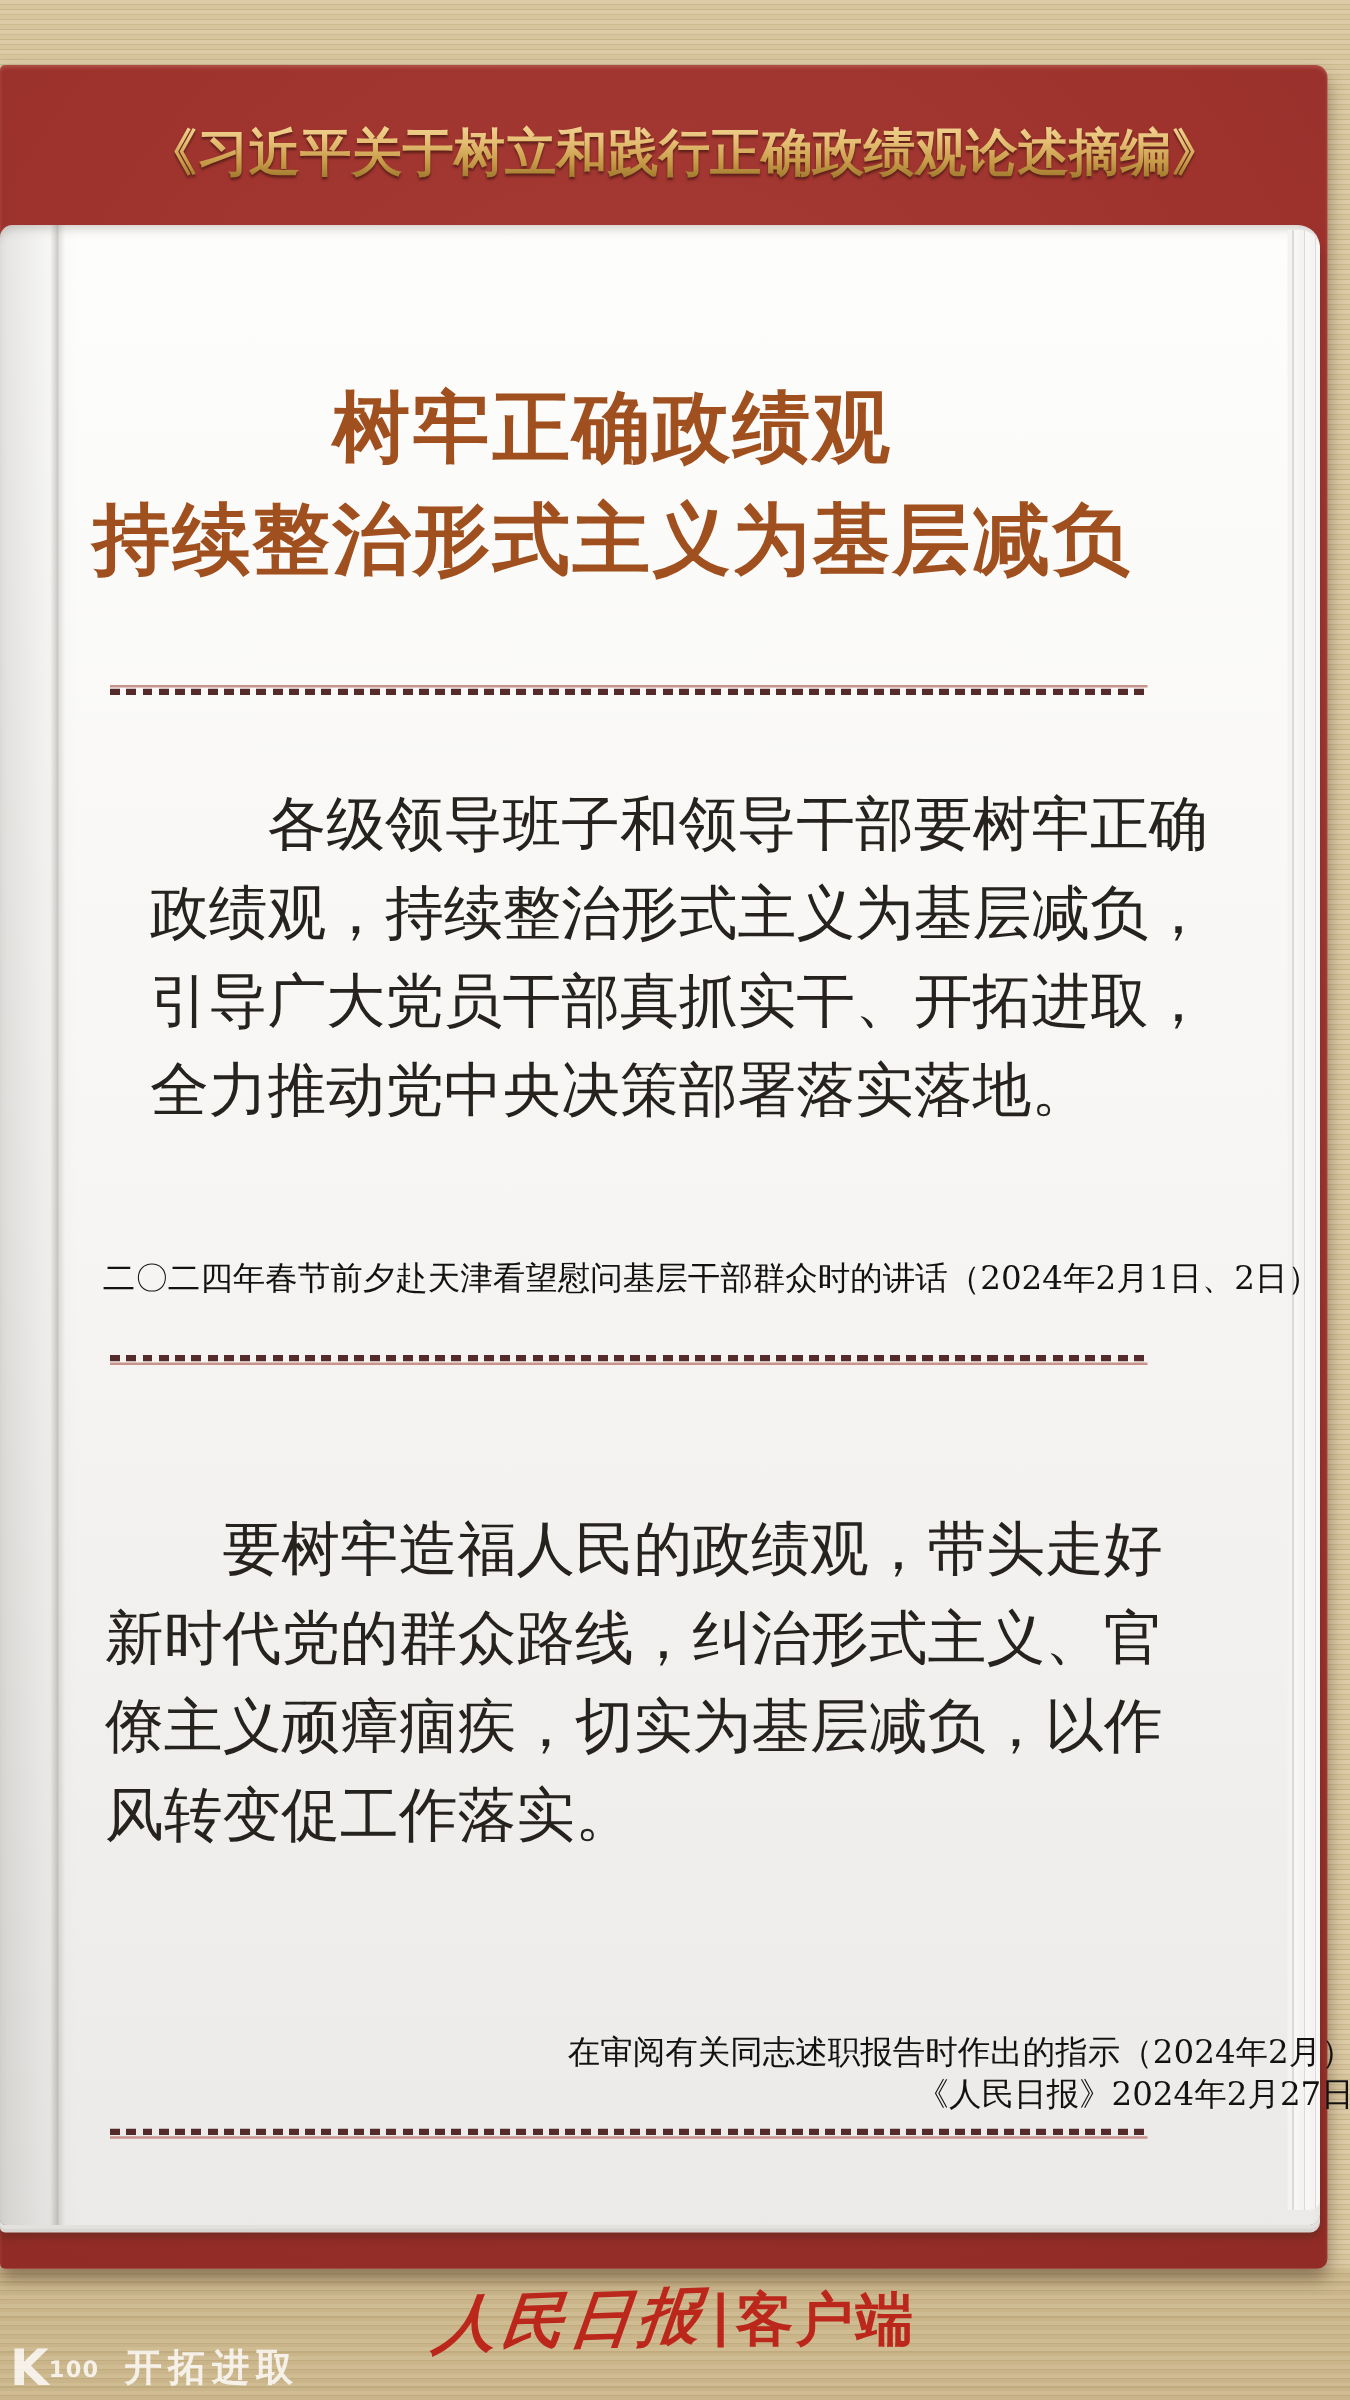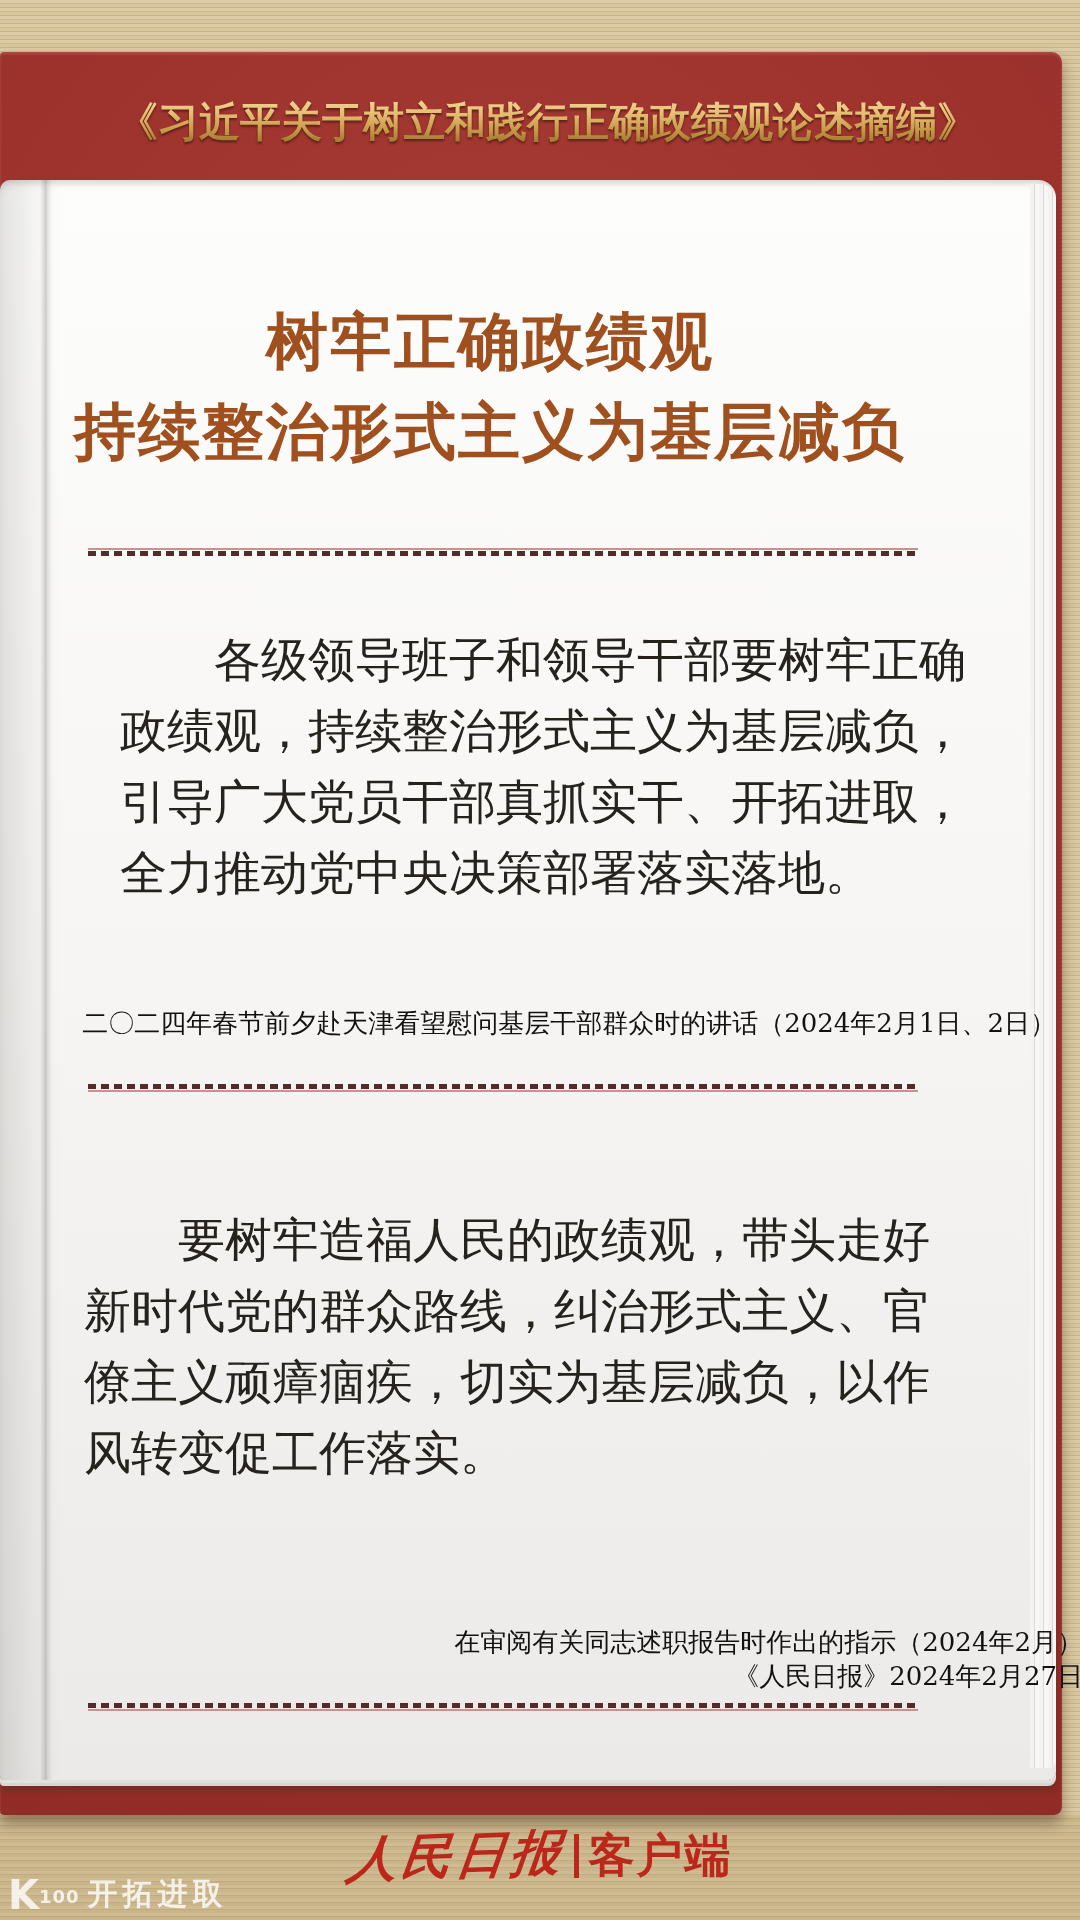--- a/index.html
+++ b/index.html
@@ -117,21 +117,21 @@
   }
   .logo-bar{ width:5px; height:44px; background:#bc271c; }
   .logo-client{
     font-size:46px; font-weight:bold; letter-spacing:2px;
     font-family:Liberation Mono, monospace;
   }
 
   
   .watermark{
     position:absolute; left:8px; top:1874px; display:flex; align-items:center;
-    color:rgba(255,255,255,.8); gap:8px;
+    color:rgba(255,255,255,.8); gap:20px;
     font-family:"DejaVu Sans","Liberation Sans",sans-serif;
   }
   .wm-k{ font-size:40px; font-weight:bold; line-height:40px; }
   .wm-sup{ font-size:18px; font-weight:bold; vertical-align:super; letter-spacing:1px; }
   .wm-text{ font-size:30px; font-weight:bold; letter-spacing:5px; }
 </style>
 </head>
 <body>
 
 <div class="canvas">

